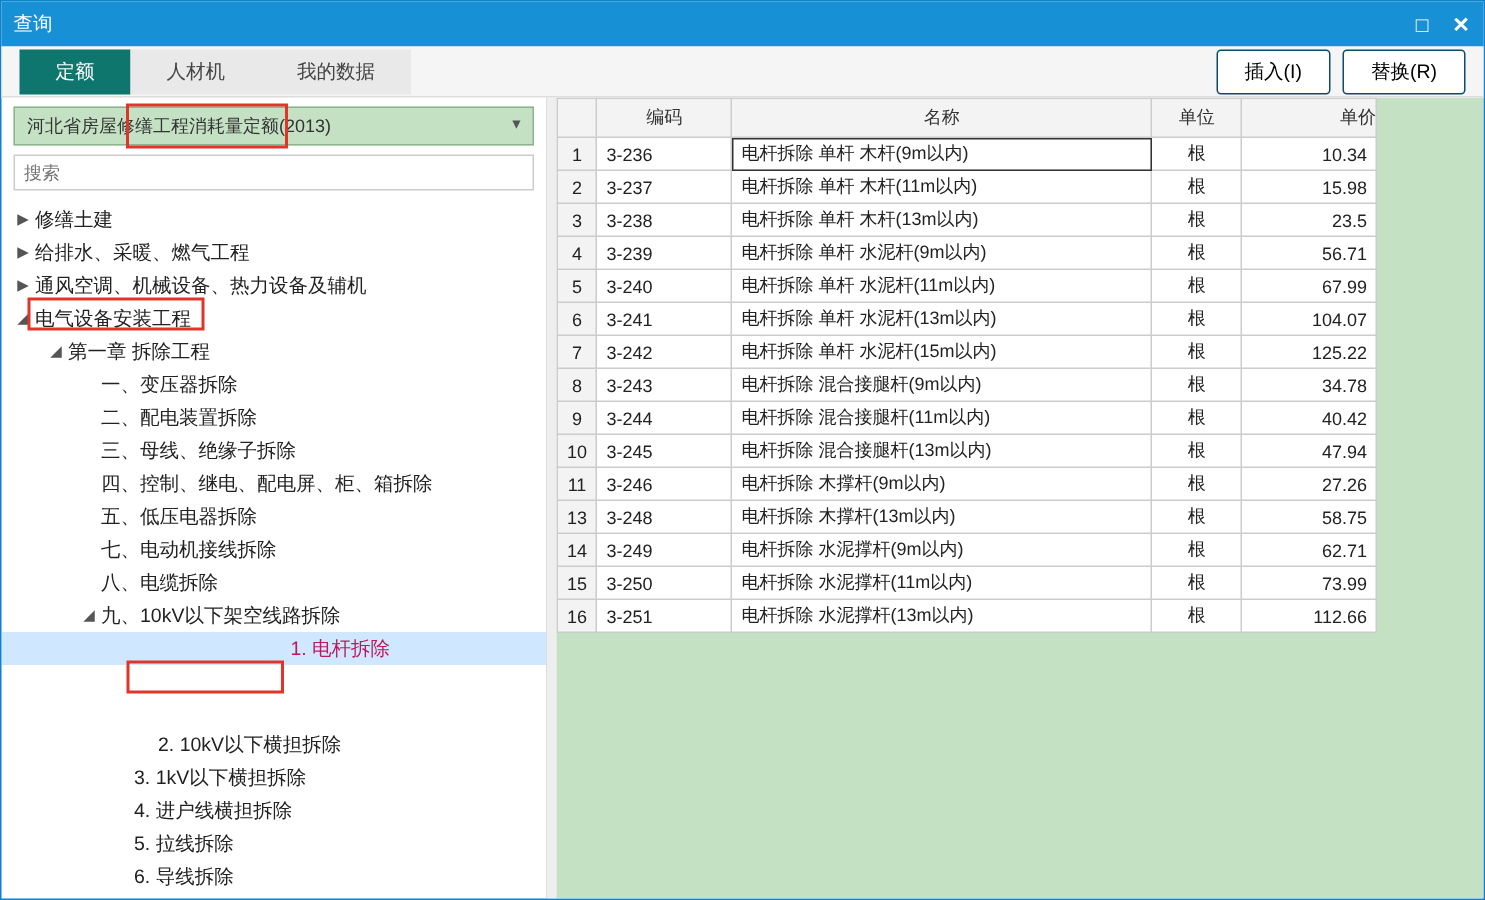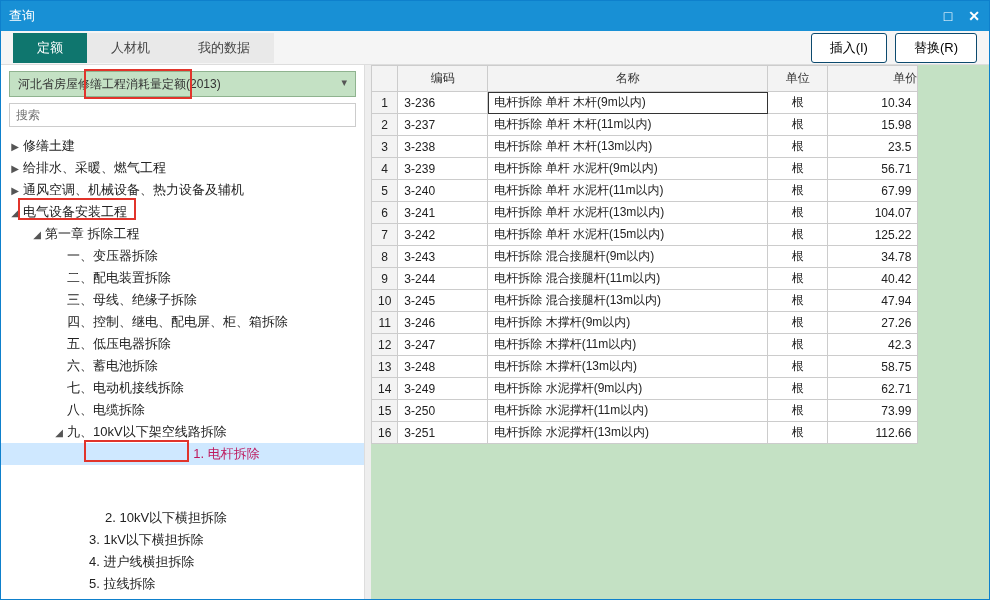--- a/index.html
+++ b/index.html
@@ -128,24 +128,20 @@
           <div class="tree-row" style="padding-left: 52px;">
             <span class="tree-tog"></span>
             <span class="tree-label">四、控制、继电、配电屏、柜、箱拆除</span>
           </div>
           <div class="tree-row" style="padding-left: 52px;">
             <span class="tree-tog"></span>
             <span class="tree-label">五、低压电器拆除</span>
           </div>
           <div class="tree-row" style="padding-left: 52px;">
             <span class="tree-tog"></span>
-            <span class="tree-label">六、蓄电池拆除</span>
-          </div>
-          <div class="tree-row" style="padding-left: 52px;">
-            <span class="tree-tog"></span>
             <span class="tree-label">七、电动机接线拆除</span>
           </div>
           <div class="tree-row" style="padding-left: 52px;">
             <span class="tree-tog"></span>
             <span class="tree-label">八、电缆拆除</span>
           </div>
           <div class="tree-row" style="padding-left: 52px;">
             <span class="tree-tog">◢</span>
             <span class="tree-label">九、10kV以下架空线路拆除</span>
           </div>
@@ -270,27 +266,20 @@
                 <td class="col-price">47.94</td>
               </tr>
               <tr>
                 <td class="col-seq">11</td>
                 <td class="col-code">3-246</td>
                 <td class="col-name">电杆拆除 木撑杆(9m以内)</td>
                 <td class="col-unit">根</td>
                 <td class="col-price">27.26</td>
               </tr>
               <tr>
-                <td class="col-seq">12</td>
-                <td class="col-code">3-247</td>
-                <td class="col-name">电杆拆除 木撑杆(11m以内)</td>
-                <td class="col-unit">根</td>
-                <td class="col-price">42.3</td>
-              </tr>
-              <tr>
                 <td class="col-seq">13</td>
                 <td class="col-code">3-248</td>
                 <td class="col-name">电杆拆除 木撑杆(13m以内)</td>
                 <td class="col-unit">根</td>
                 <td class="col-price">58.75</td>
               </tr>
               <tr>
                 <td class="col-seq">14</td>
                 <td class="col-code">3-249</td>
                 <td class="col-name">电杆拆除 水泥撑杆(9m以内)</td>

